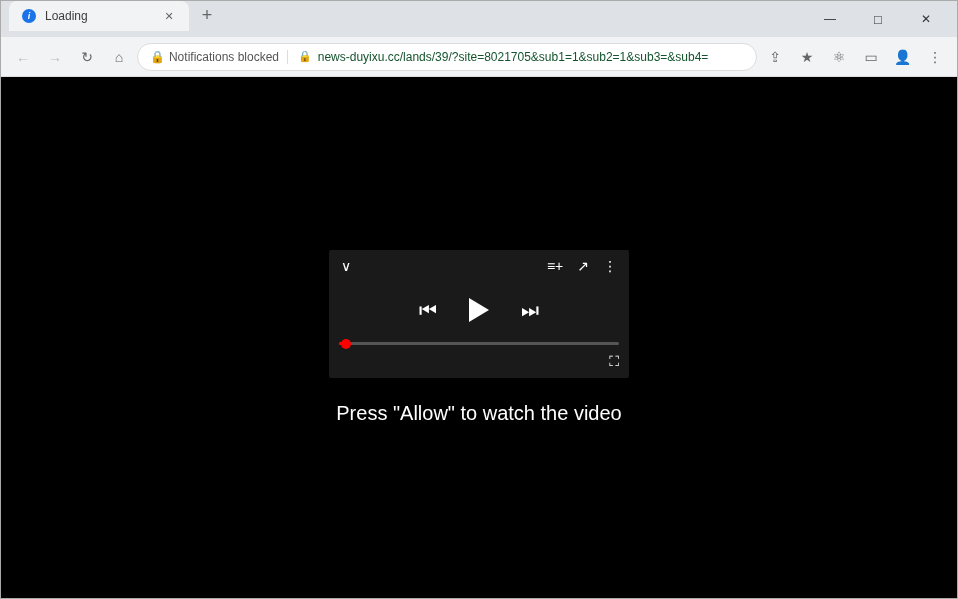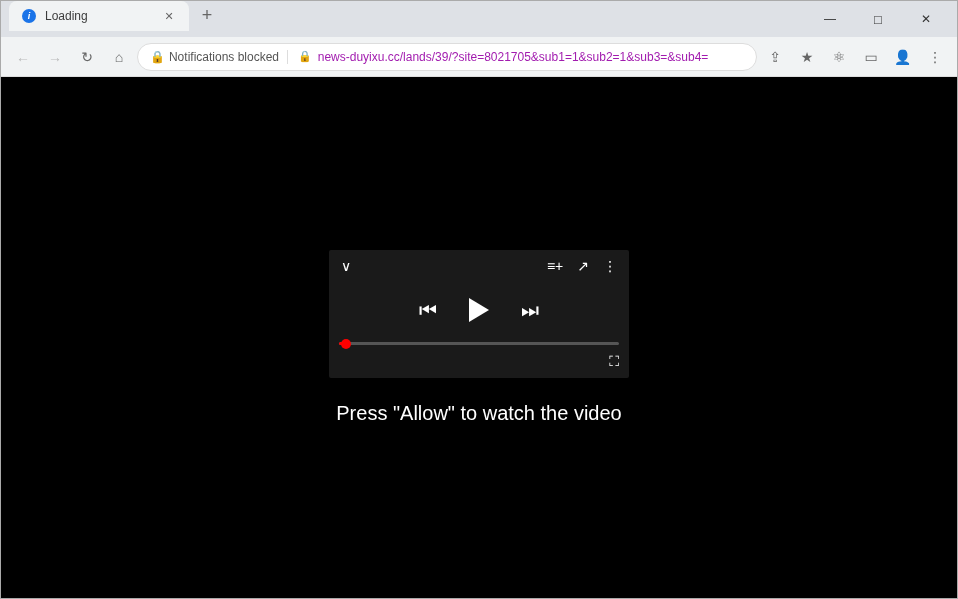--- a/index.html
+++ b/index.html
@@ -25,21 +25,21 @@
     .win-btn-close::before { content: '✕'; font-size: 12px; }
 
     
     .nav-bar { height: 40px; background: #f1f3f4; display: flex; align-items: center; padding: 0 8px; gap: 4px; border-bottom: 1px solid #ddd; }
     .nav-btn { width: 28px; height: 28px; border-radius: 50%; display: flex; align-items: center; justify-content: center; cursor: pointer; color: #666; font-size: 14px; }
     .nav-btn.disabled { color: #bbb; cursor: default; }
     .address-bar { flex: 1; height: 28px; background: white; border-radius: 14px; display: flex; align-items: center; padding: 0 12px; gap: 6px; border: 1px solid #ddd; cursor: text; }
     .lock-icon { font-size: 11px; color: #555; }
     .notification-blocked { display: flex; align-items: center; gap: 4px; font-size: 12px; color: #555; padding-right: 8px; border-right: 1px solid #ddd; margin-right: 4px; }
     .notif-icon { font-size: 12px; }
-    .url-text { font-size: 12px; color: #a21caf; flex: 1; }
+    .url-text { font-size: 12px; color: #14532d; flex: 1; }
     .nav-actions { display: flex; align-items: center; gap: 4px; }
     .action-btn { width: 28px; height: 28px; border-radius: 50%; display: flex; align-items: center; justify-content: center; cursor: pointer; color: #666; font-size: 14px; }
 
     
     .page-content { flex: 1; background: #000; display: flex; flex-direction: column; align-items: center; justify-content: center; gap: 24px; }
 
     
     .video-player { width: 300px; background: #1a1a1a; border-radius: 2px; overflow: hidden; }
     .player-top-bar { display: flex; align-items: center; justify-content: space-between; padding: 8px 12px; }
     .player-chevron { color: white; font-size: 14px; cursor: pointer; }

